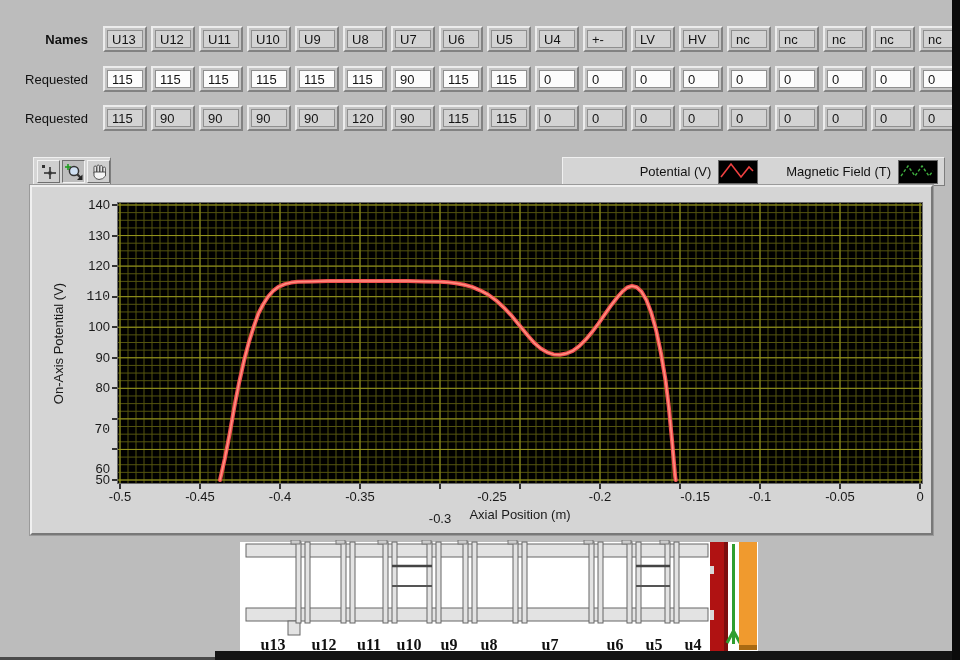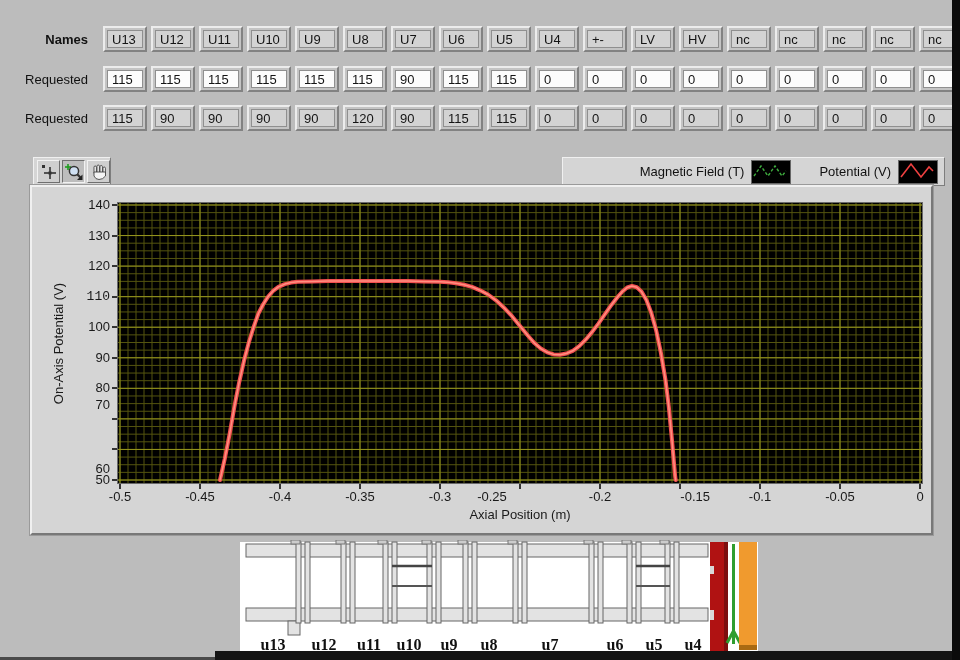--- a/index.html
+++ b/index.html
@@ -301,32 +301,32 @@
         <rect x="7" y="2" width="2.4" height="9" rx="1.2" fill="#f4f4f4" stroke="#444" stroke-width="0.9"></rect>
         <rect x="10" y="2.5" width="2.4" height="8.5" rx="1.2" fill="#f4f4f4" stroke="#444" stroke-width="0.9"></rect>
         <rect x="13" y="4" width="2.4" height="7" rx="1.2" fill="#f4f4f4" stroke="#444" stroke-width="0.9"></rect>
         <path d="M4,9 L15.5,9 L15.5,13 Q13,16.5 9,16.5 Q5.5,16.5 4,13 Z" fill="#f4f4f4" stroke="#444" stroke-width="0.9"></path>
       </svg>
     </button>
   </div>
 
   <div id="legend-strip" class="strip">
     <div class="legend-entry">
+      <span class="legend-label">Potential (V)</span>
+      <span class="legend-sample">
+        <svg width="36" height="20">
+          <polyline points="2,16 12,3 22,16 30,6 34,10" fill="none" stroke="#ee4040" stroke-width="1.6"></polyline>
+        </svg>
+      </span>
+    </div>
+    <div class="legend-entry">
       <span class="legend-label">Magnetic Field (T)</span>
       <span class="legend-sample">
         <svg width="36" height="20">
           <polyline points="2,15 9,5 16,15 23,5 30,15 34,10" fill="none" stroke="#3fae3f" stroke-width="1.4" stroke-dasharray="3 2"></polyline>
-        </svg>
-      </span>
-    </div>
-    <div class="legend-entry">
-      <span class="legend-label">Potential (V)</span>
-      <span class="legend-sample">
-        <svg width="36" height="20">
-          <polyline points="2,16 12,3 22,16 30,6 34,10" fill="none" stroke="#ee4040" stroke-width="1.6"></polyline>
         </svg>
       </span>
     </div>
   </div>
 
   <div id="graph-panel"></div>
   <div id="y-title">
     <span>On-Axis Potential (V)</span>
   </div>
   <div id="x-title">Axial Position (m)</div>
@@ -338,35 +338,35 @@
       <div class="ytick" style="top: 258.111px;">120</div>
       <div class="ytickmark" style="top: 265.111px;"></div>
       <div class="ytick" style="top: 288.667px; font-family: Liberation Mono, monospace;">110</div>
       <div class="ytickmark" style="top: 295.667px;"></div>
       <div class="ytick" style="top: 319.222px;">100</div>
       <div class="ytickmark" style="top: 326.222px;"></div>
       <div class="ytick" style="top: 349.778px;">90</div>
       <div class="ytickmark" style="top: 356.778px;"></div>
       <div class="ytick" style="top: 380.333px;">80</div>
       <div class="ytickmark" style="top: 387.333px;"></div>
-      <div class="ytick" style="top: 397px;">70</div>
+      <div class="ytick" style="top: 422px; font-family: Liberation Mono, monospace;">70</div>
       <div class="ytickmark" style="top: 417.889px;"></div>
       <div class="ytick" style="top: 461px;">60</div>
       <div class="ytickmark" style="top: 448.444px;"></div>
       <div class="ytick" style="top: 472px;">50</div>
       <div class="ytickmark" style="top: 479px;"></div>
       <div class="xtick" style="left: 90px;">-0.5</div>
       <div class="xtickmark" style="left: 119px;"></div>
       <div class="xtick" style="left: 170px;">-0.45</div>
       <div class="xtickmark" style="left: 199px;"></div>
       <div class="xtick" style="left: 250px;">-0.4</div>
       <div class="xtickmark" style="left: 279px;"></div>
       <div class="xtick" style="left: 330px;">-0.35</div>
       <div class="xtickmark" style="left: 359px;"></div>
-      <div class="xtick" style="left: 410px;">-0.3</div>
+      <div class="xtick" style="left: 410px; margin-top: 22px;">-0.3</div>
       <div class="xtickmark" style="left: 439px;"></div>
       <div class="xtick" style="left: 462px;">-0.25</div>
       <div class="xtickmark" style="left: 519px;"></div>
       <div class="xtick" style="left: 570px;">-0.2</div>
       <div class="xtickmark" style="left: 599px;"></div>
       <div class="xtick" style="left: 650px; text-align: right;">-0.15</div>
       <div class="xtickmark" style="left: 679px;"></div>
       <div class="xtick" style="left: 730px;">-0.1</div>
       <div class="xtickmark" style="left: 759px;"></div>
       <div class="xtick" style="left: 810px;">-0.05</div>

